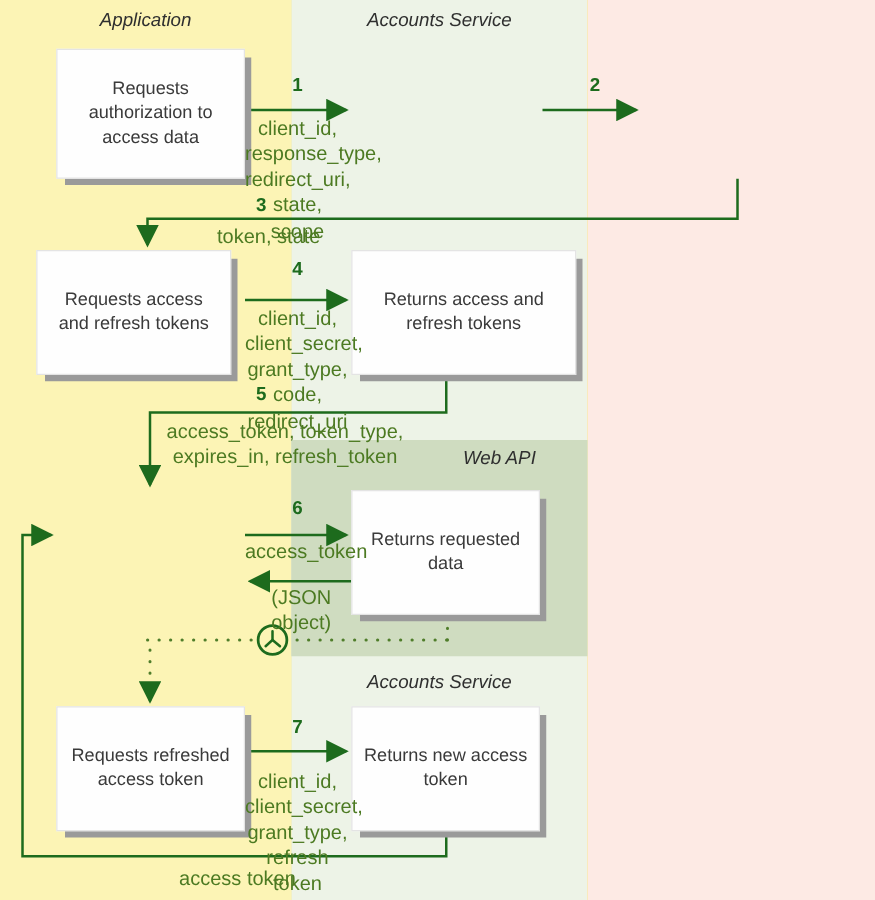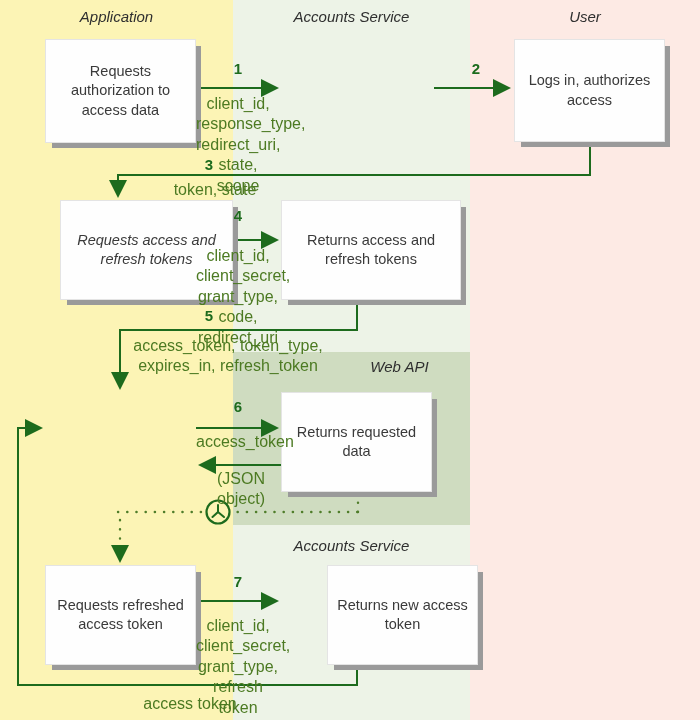--- a/index.html
+++ b/index.html
@@ -29,21 +29,20 @@
 
 <div id="stage">
 
   <div class="band" id="band-app"></div>
   <div class="band" id="band-acc"></div>
   <div class="band" id="band-user"></div>
   <div id="webapi-zone"></div>
 
   <div class="lane-title" style="left:0;top:8px;width:233px;">Application</div>
   <div class="lane-title" style="left:233px;top:8px;width:237px;">Accounts Service</div>
-  <div class="lane-title" style="left:470px;top:8px;width:230px;">User</div>
   <div class="lane-title" style="left:233px;top:358px;width:237px;margin-left:48px;">Web API</div>
   <div class="lane-title" style="left:233px;top:537px;width:237px;">Accounts Service</div>
 
   <svg class="edges">
     <defs>
       <marker id="ah" markerWidth="9" markerHeight="9" refX="8" refY="4.5" orient="auto">
         <path d="M0,0 L9,4.5 L0,9 z" fill="#1d6b1d"></path>
       </marker>
     </defs>
 
@@ -71,29 +70,28 @@
     <path class="ln" d="M357,665 L357,685 L18,685 L18,428 L41,428" marker-end="url(#ah)"></path>
 
     <g>
       <circle class="clockc" cx="218" cy="512" r="11.5"></circle>
       <path class="clockh" d="M218,505 L218,512 L212.5,517"></path>
       <path class="clockh" d="M218,512 L224,517"></path>
     </g>
   </svg>
 
   <div class="node" style="left:45px;top:39px;width:151px;height:104px;">Requests authorization to access data</div>
-  <div class="node" style="left:514px;top:39px;width:151px;height:103px;">Logs in, authorizes access</div>
 
-  <div class="node" style="left:60px;top:200px;width:173px;height:100px;font-style:italic;">Requests access and refresh tokens</div>
+  <div class="node" style="left:29px;top:200px;width:156px;height:100px;">Requests access and refresh tokens</div>
   <div class="node" style="left:281px;top:200px;width:180px;height:100px;">Returns access and refresh tokens</div>
 
   <div class="node" style="left:45px;top:565px;width:151px;height:100px;">Requests refreshed access token</div>
 
   <div class="node" style="left:281px;top:392px;width:151px;height:100px;">Returns requested data</div>
-  <div class="node" style="left:281px;top:565px;width:151px;height:100px;margin-left:46px;">Returns new access token</div>
+  <div class="node" style="left:281px;top:565px;width:151px;height:100px;">Returns new access token</div>
 
   <div class="step-num" style="left:216px;top:60px;width:44px;">1</div>
   <div class="step-num" style="left:454px;top:60px;width:44px;">2</div>
   <div class="step-num" style="left:187px;top:156px;width:44px;">3</div>
   <div class="step-num" style="left:216px;top:207px;width:44px;">4</div>
   <div class="step-num" style="left:187px;top:307px;width:44px;">5</div>
   <div class="step-num" style="left:216px;top:398px;width:44px;">6</div>
   <div class="step-num" style="left:216px;top:573px;width:44px;">7</div>
 
   <div class="param" style="left:196px;top:94px;width:84px;">client_id,

